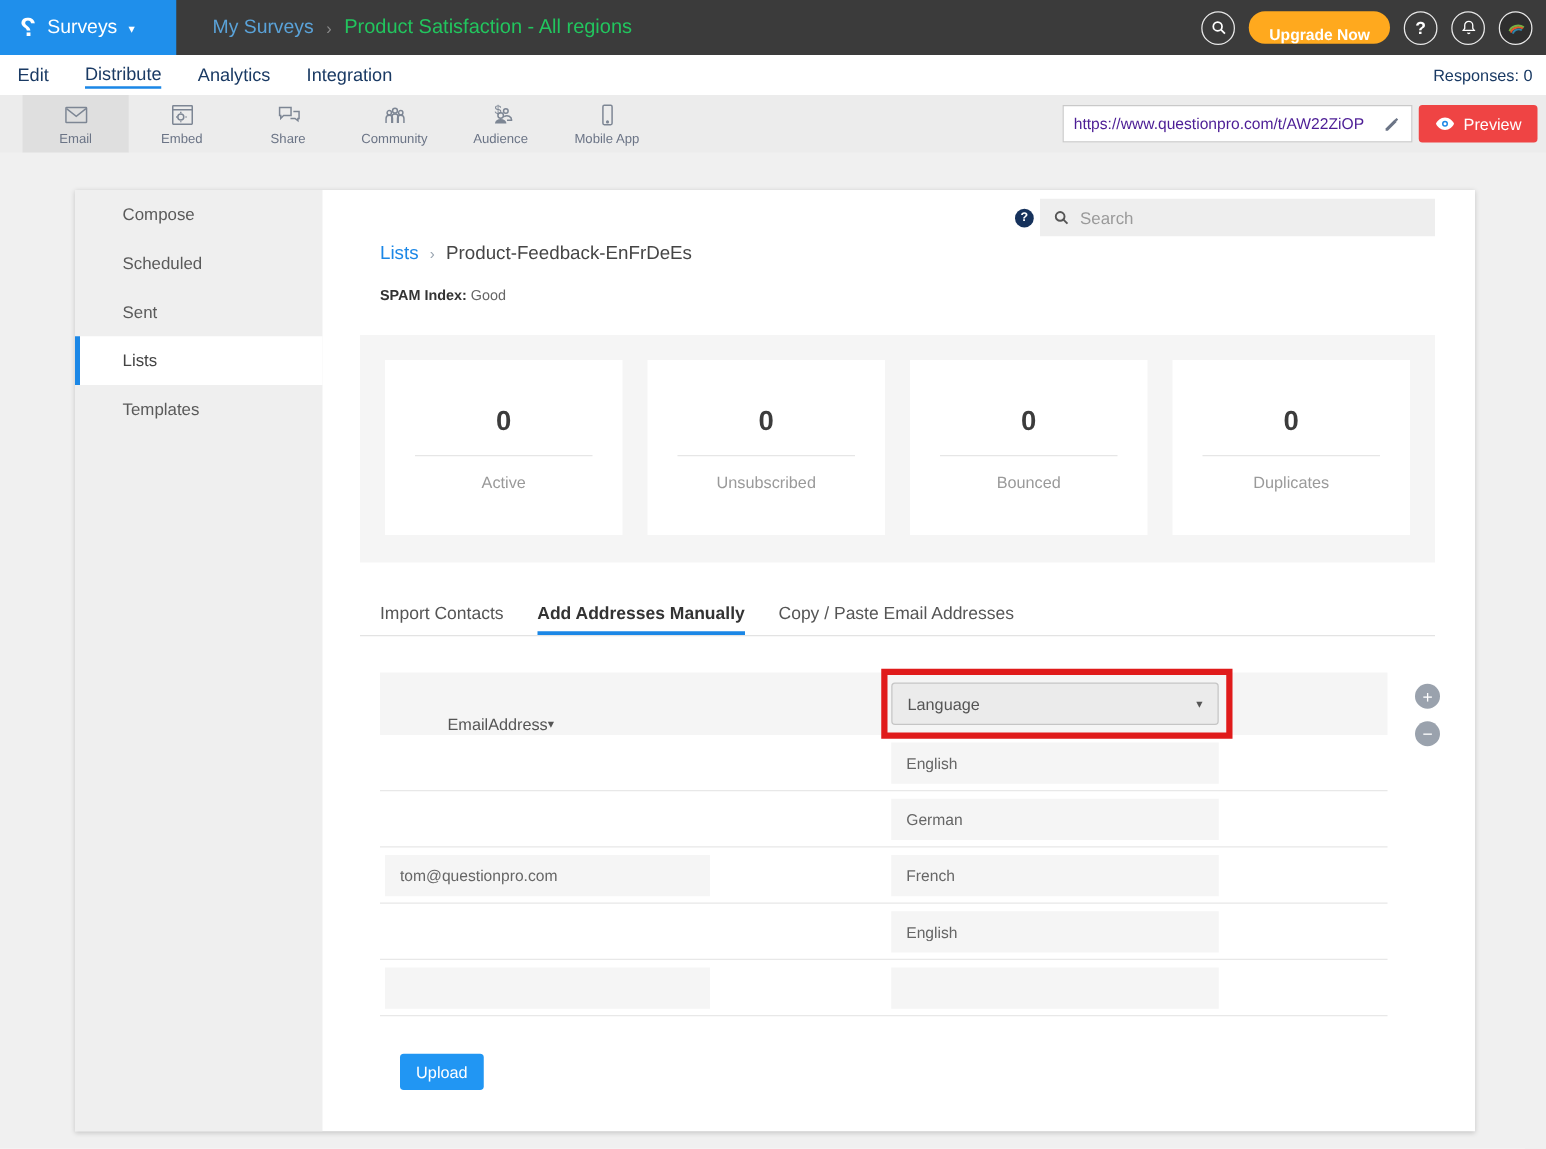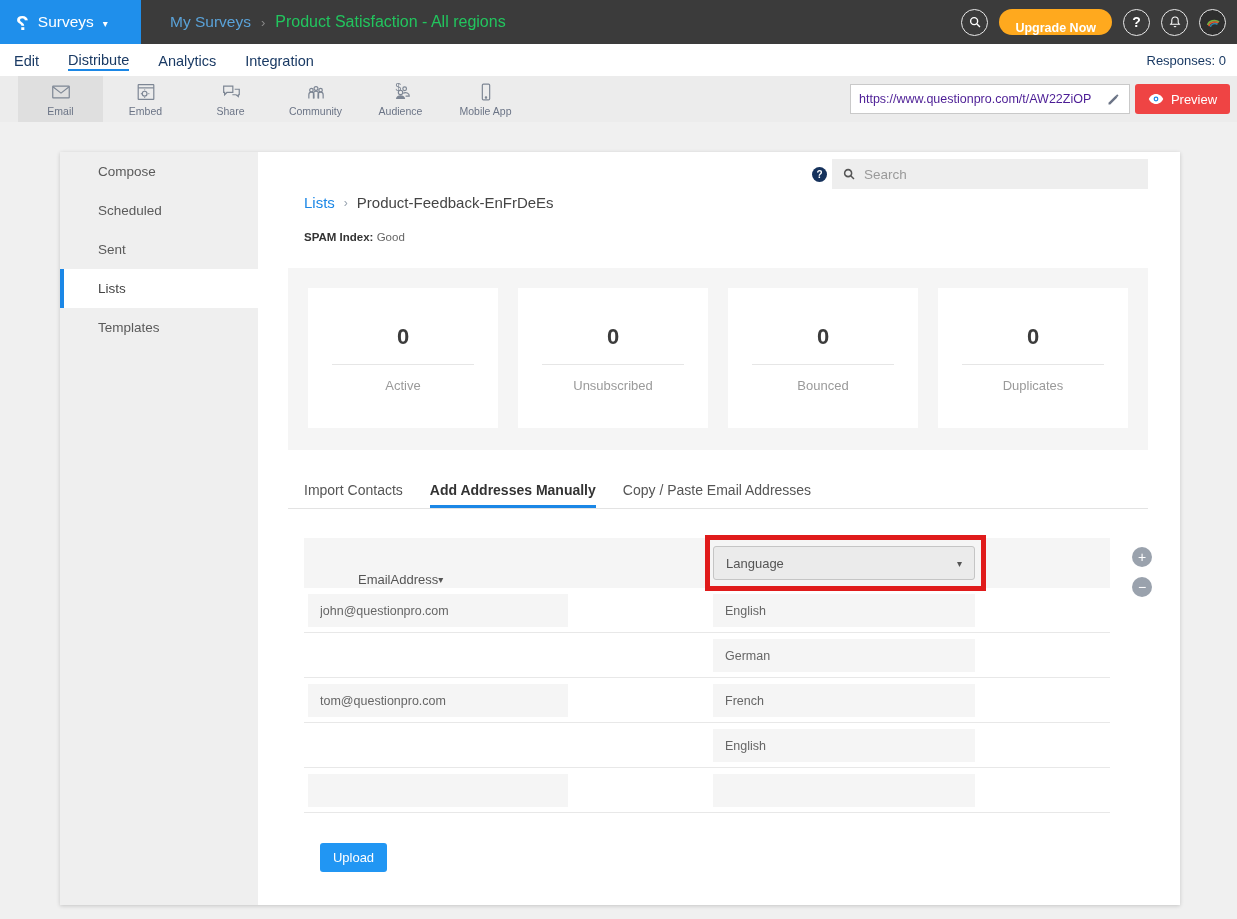--- a/index.html
+++ b/index.html
@@ -309,21 +309,20 @@
           <span class="caret">▾</span>
         </div>
         <div class="lang-select">
           <span>Language</span>
           <span class="caret">▾</span>
         </div>
         <div class="red-highlight"></div>
       </div>
 
       <div class="trow">
-        <input class="cell-input cell-email" value="john@questionpro.com" style="">
         <input class="cell-input cell-lang" value="English" style="">
       </div>
       <div class="trow">
         <input class="cell-input cell-lang" value="German" style="">
       </div>
       <div class="trow">
         <input class="cell-input cell-email" value="tom@questionpro.com" style="">
         <input class="cell-input cell-lang" value="French" style="">
       </div>
       <div class="trow">

